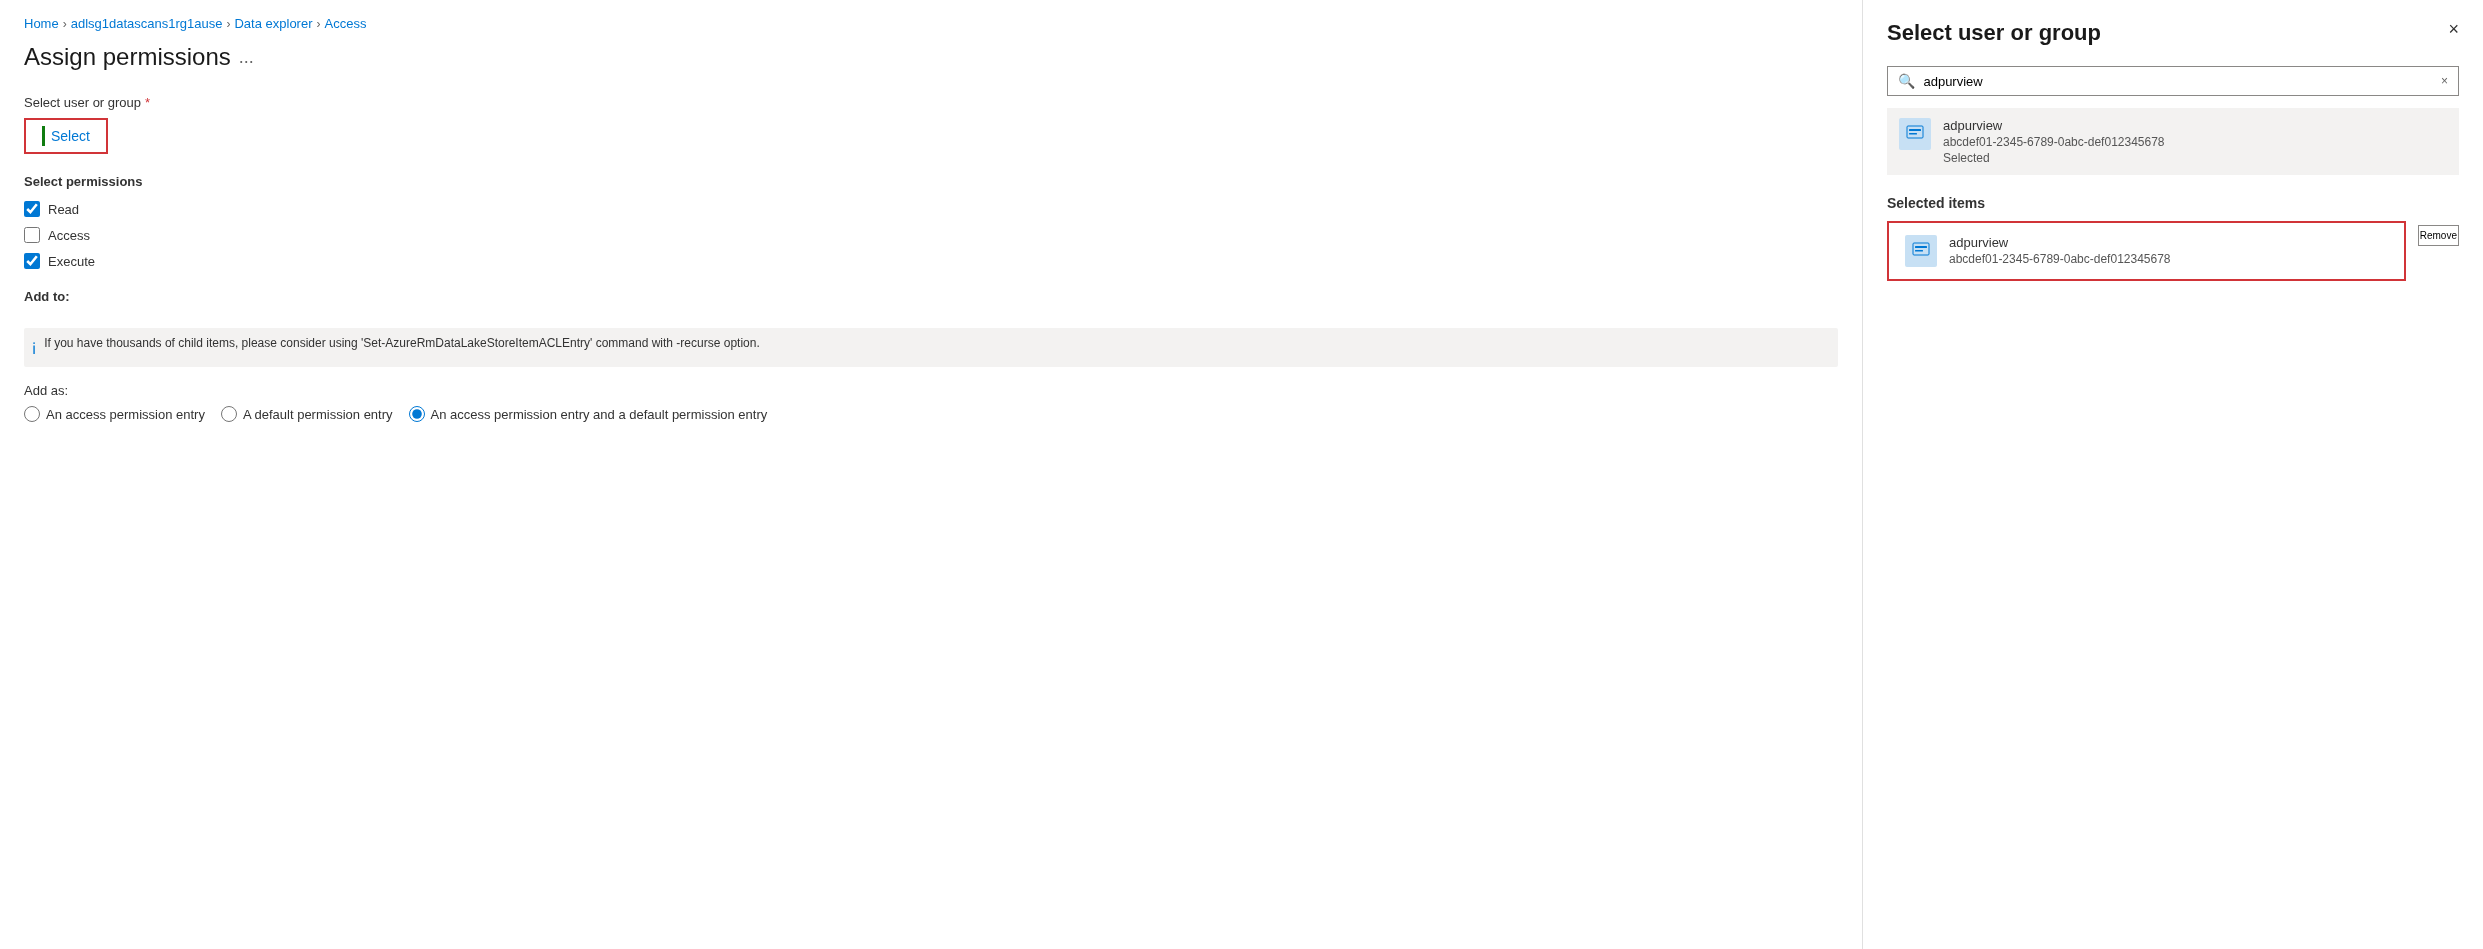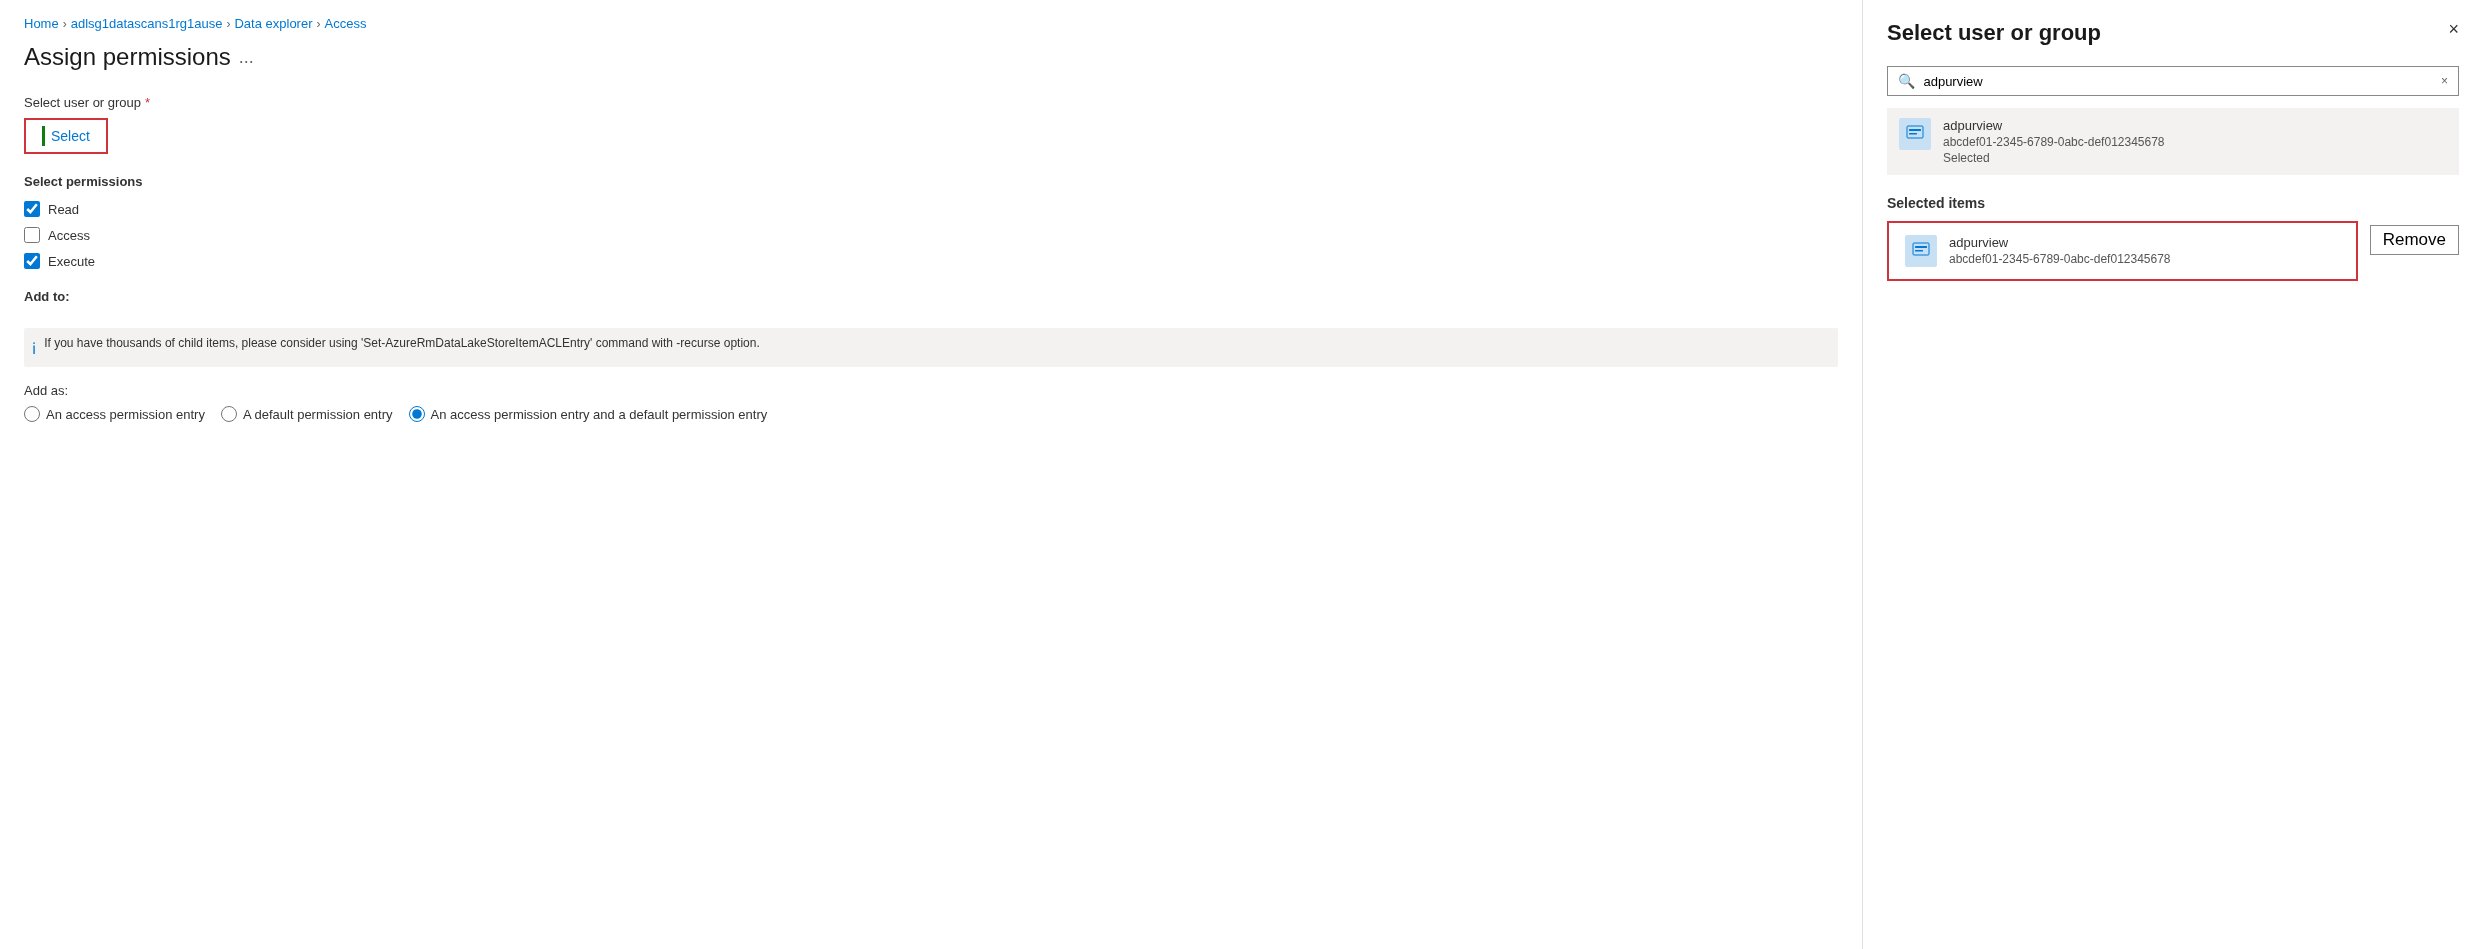--- a/index.html
+++ b/index.html
@@ -239,22 +239,22 @@
       padding: 12px 16px;
       display: flex;
       align-items: flex-start;
       gap: 12px;
       flex: 1;
     }
 
     .remove-btn {
       background: #fff;
       border: 1px solid #8a8886;
-      padding: 4px 12px;
-      font-size: 17px;
+      padding: 4px 1px;
+      font-size: 10px;
       cursor: pointer;
       align-self: flex-start;
       margin-top: 4px;
     }
   </style>
 </head>
 <body>
 
 <div class="left-panel">
 

